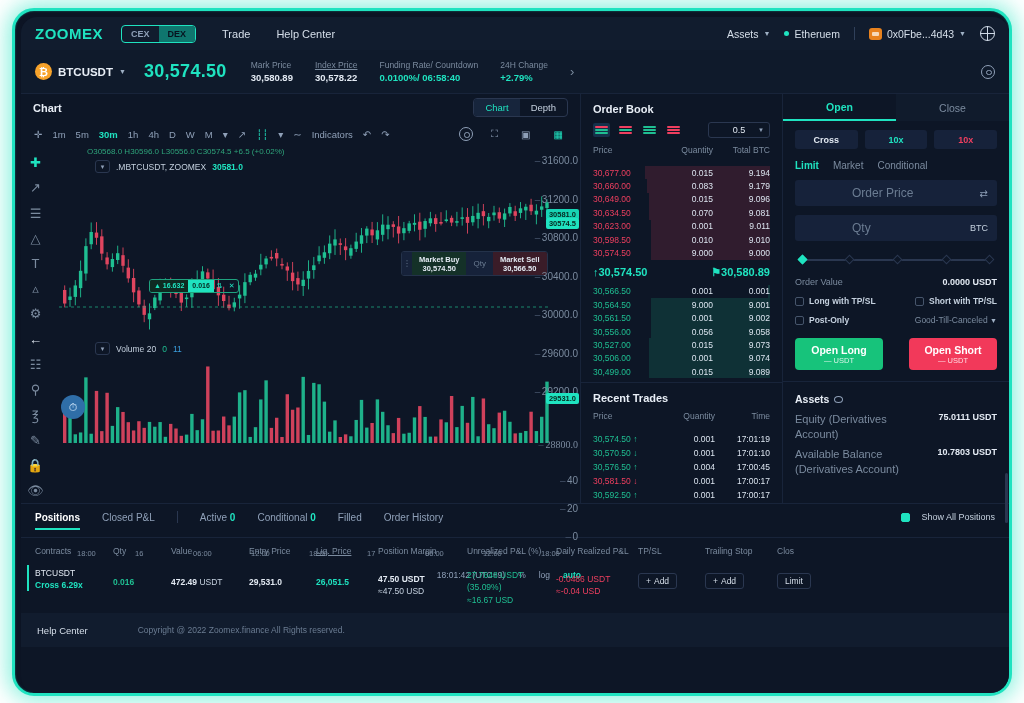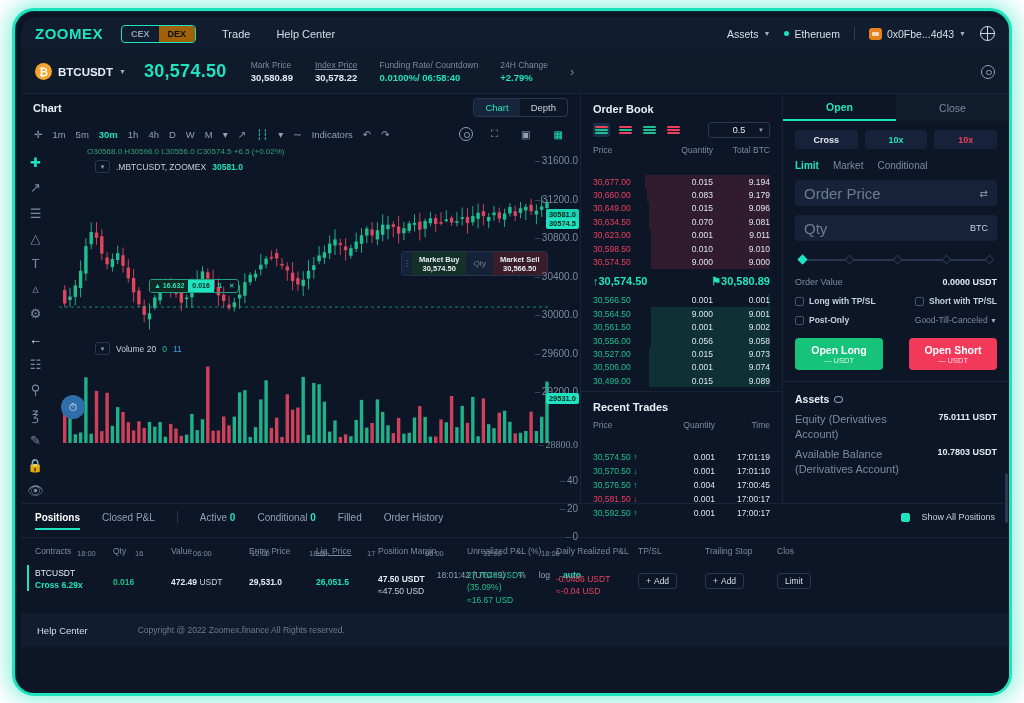--- a/index.html
+++ b/index.html
@@ -27,21 +27,21 @@
     overflow: hidden;
   }
   
   #topbar {
     height: 33px; background:#111c2e; display:flex; align-items:center;
     padding: 0 14px; gap: 0px; position:relative;
   }
   .logo { color:#1fe3c0; font-weight:bold; font-size:15px; letter-spacing:.5px; }
   .cexdex { display:flex; margin-left:18px; border:1px solid #1fe3c0; border-radius:4px; overflow:hidden; }
   .cexdex span { font-size:9px; font-weight:bold; padding:3px 9px; color:#8fa0b8; }
-  .cexdex span.on { background:#a16207; color:#07121f; }
+  .cexdex span.on { background:#0f766e; color:#07121f; }
   .navlink { color:#d6dfea; font-size:11px; margin-left:26px; }
   .hright { margin-left:auto; display:flex; align-items:center; gap:14px; }
   .hr-item { color:#d6dfea; font-size:10.5px; display:flex; align-items:center; gap:5px; }
   .dot-green { width:5px;height:5px;border-radius:50%;background:#1fe3c0; }
   .vbar { width:1px; height:13px; background:#30405a; }
   .fox { width:13px;height:12px;border-radius:3px;background:#e8821e;position:relative; }
   .fox:after{content:"";position:absolute;left:3px;top:4px;width:7px;height:4px;background:#f7d9b8;border-radius:1px;}
   .globe { width:15px;height:15px;border:1.4px solid #cfd9e6;border-radius:50%;position:relative; }
   .globe:before{content:"";position:absolute;left:6px;top:-1px;width:1.3px;height:15px;background:#cfd9e6;}
   .globe:after{content:"";position:absolute;left:-1px;top:6px;width:15px;height:1.3px;background:#cfd9e6;}
@@ -146,21 +146,21 @@
   .ob-t { color:#e8eef6; font-size:11px; font-weight:bold; padding:9px 12px 7px; }
   .ob-tools { display:flex; align-items:center; padding:0 12px 7px; gap:7px; }
   .ob-btn { width:17px;height:14px;border-radius:2px;display:flex;flex-direction:column;
             justify-content:center;gap:1.5px;padding:1px 2px; }
   .ob-btn.on { background:#16304a; }
   .ob-btn i { display:block;height:1.6px;border-radius:1px; }
   .obsel { margin-left:auto; width:62px; height:16px; border:1px solid #2a3750; border-radius:3px;
            display:flex;align-items:center;justify-content:center; position:relative;
            color:#e3eaf3; font-size:9px; }
   .obsel .cv { position:absolute; right:5px; font-size:6px; color:#8fa0b8; }
-  .ob-hd { display:flex; padding:0 12px 20px; }
+  .ob-hd { display:flex; padding:0 12px 11px; }
   .ob-hd span { font-size:8.5px; color:#7b8b9f; }
   .ob-row { display:flex; padding:0 12px; height:13.4px; align-items:center; position:relative; }
   .ob-row .dbar { position:absolute; right:12px; top:0; height:13.4px; }
   .ob-row span { font-size:8.5px; position:relative; z-index:2; }
   .c1 { width:62px; } .c2 { width:58px; text-align:right; } .c3 { flex:1; text-align:right; }
   .px-s { color:#ef3f5f; } .px-b { color:#1fbf92; }
   .qv { color:#dbe4ef; }
   .ob-mid { display:flex; align-items:center; padding:6px 12px; gap:0; }
   .ob-mid .l { color:#1fe3c0; font-size:11px; font-weight:bold; }
   .ob-mid .r { color:#1fe3c0; font-size:11px; font-weight:bold; margin-left:auto; }
@@ -180,21 +180,21 @@
                     border-bottom:2px solid #1fe3c0; }
   .lev-row { display:flex; gap:7px; padding:9px 12px 0; }
   .lev { flex:1; height:19px; background:#16223a; border-radius:3px;
          display:flex; align-items:center; justify-content:center; font-size:9px; font-weight:bold; }
   .lev.cross { color:#e3eaf3; } .lev.lg { color:#1fe3c0; } .lev.sh { color:#ef3f5f; }
   .ot-row { display:flex; gap:14px; padding:11px 12px 0; }
   .ot { font-size:10px; color:#7b8b9f; }
   .ot.on { color:#1fe3c0; font-weight:bold; }
   .fld { margin:9px 12px 0; height:26px; background:#16223a; border-radius:3px;
          display:flex; align-items:center; padding:0 9px; }
-  .fld .ph { font-size:15px; color:#6b7c92; }
+  .fld .ph { font-size:12px; color:#6b7c92;margin-left:48px; }
   .fld .sfx { margin-left:auto; font-size:9px; color:#c4d0de; }
   .fld .sfx.ic { color:#8fa0b8; font-size:10px; }
   .slider { margin:14px 16px 0; height:10px; position:relative; }
   .sl-line { position:absolute; left:0; right:0; top:4px; height:1.5px; background:#2a3750; }
   .sl-d { position:absolute; top:1px; width:7px; height:7px; background:#0d1626;
           border:1.3px solid #2a3750; transform:rotate(45deg); }
   .sl-d.on { background:#1fe3c0; border-color:#1fe3c0; }
   .ov-row { display:flex; padding:12px 12px 0; align-items:center; }
   .ov-l { font-size:9px; color:#7b8b9f; }
   .ov-v { margin-left:auto; font-size:9px; color:#e3eaf3; font-weight:bold; }

